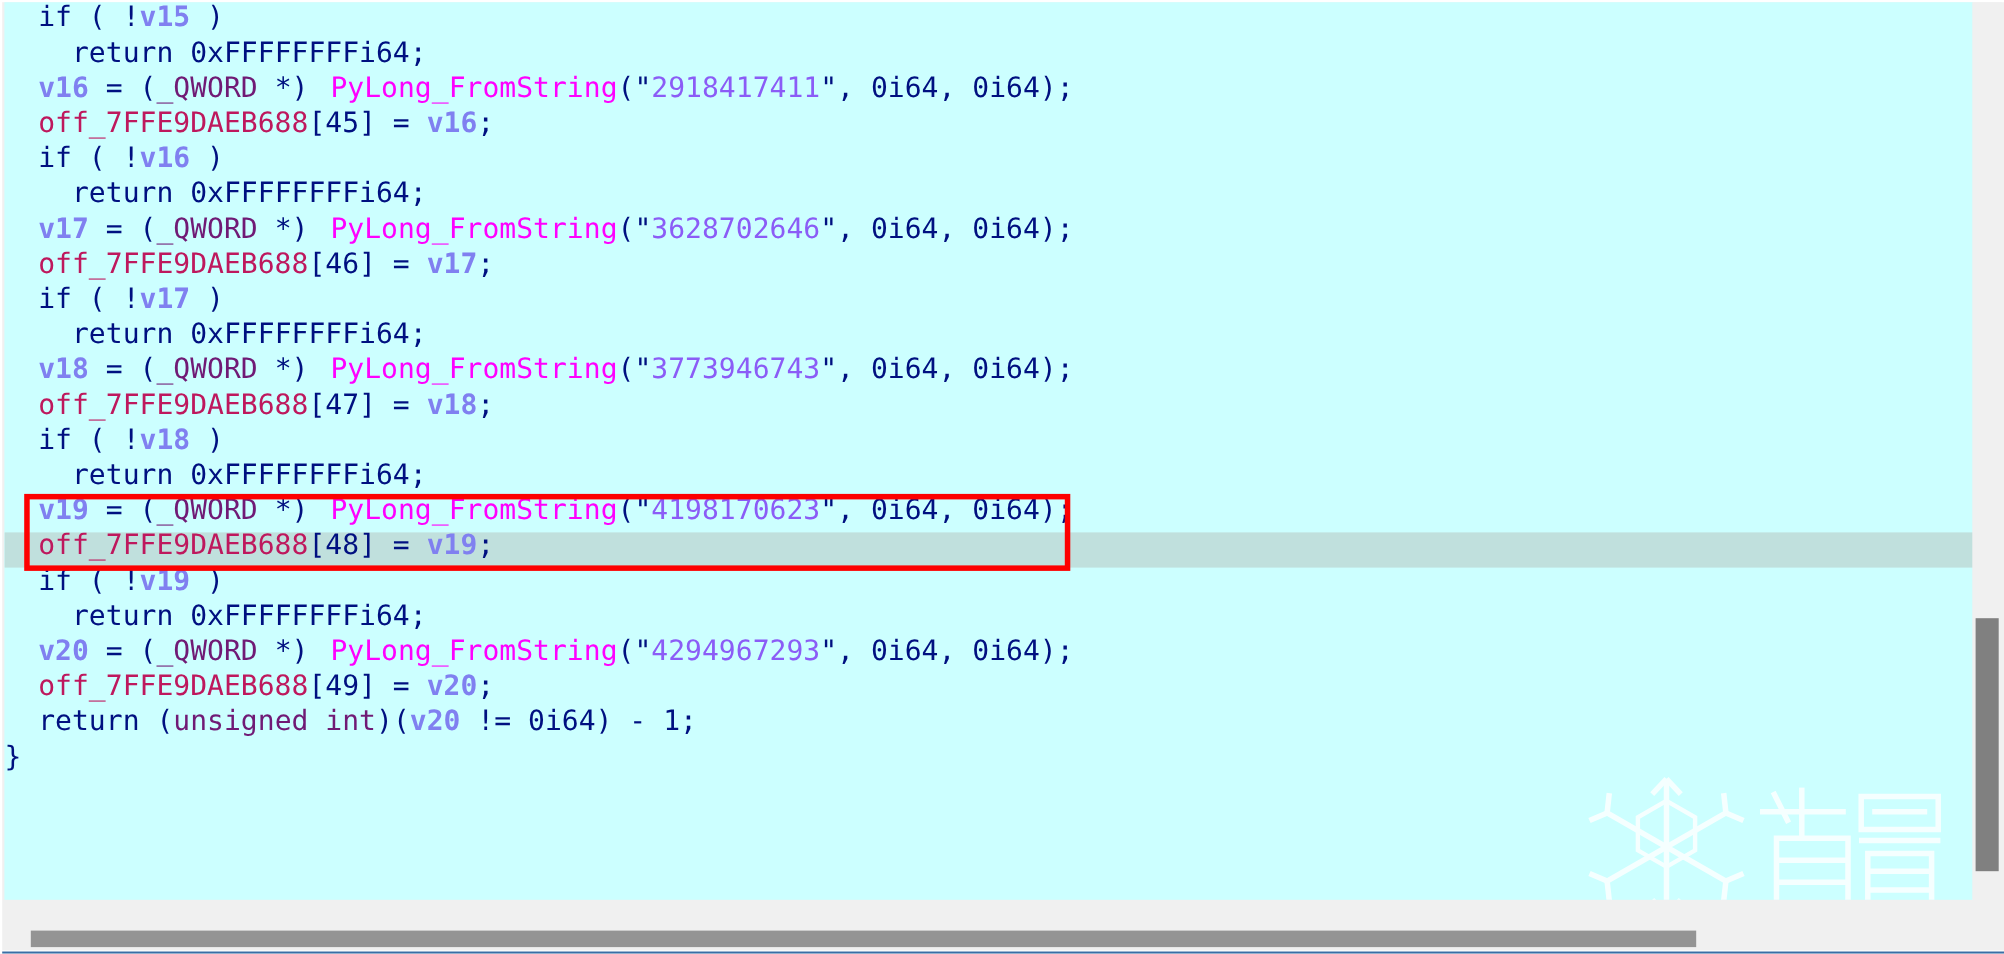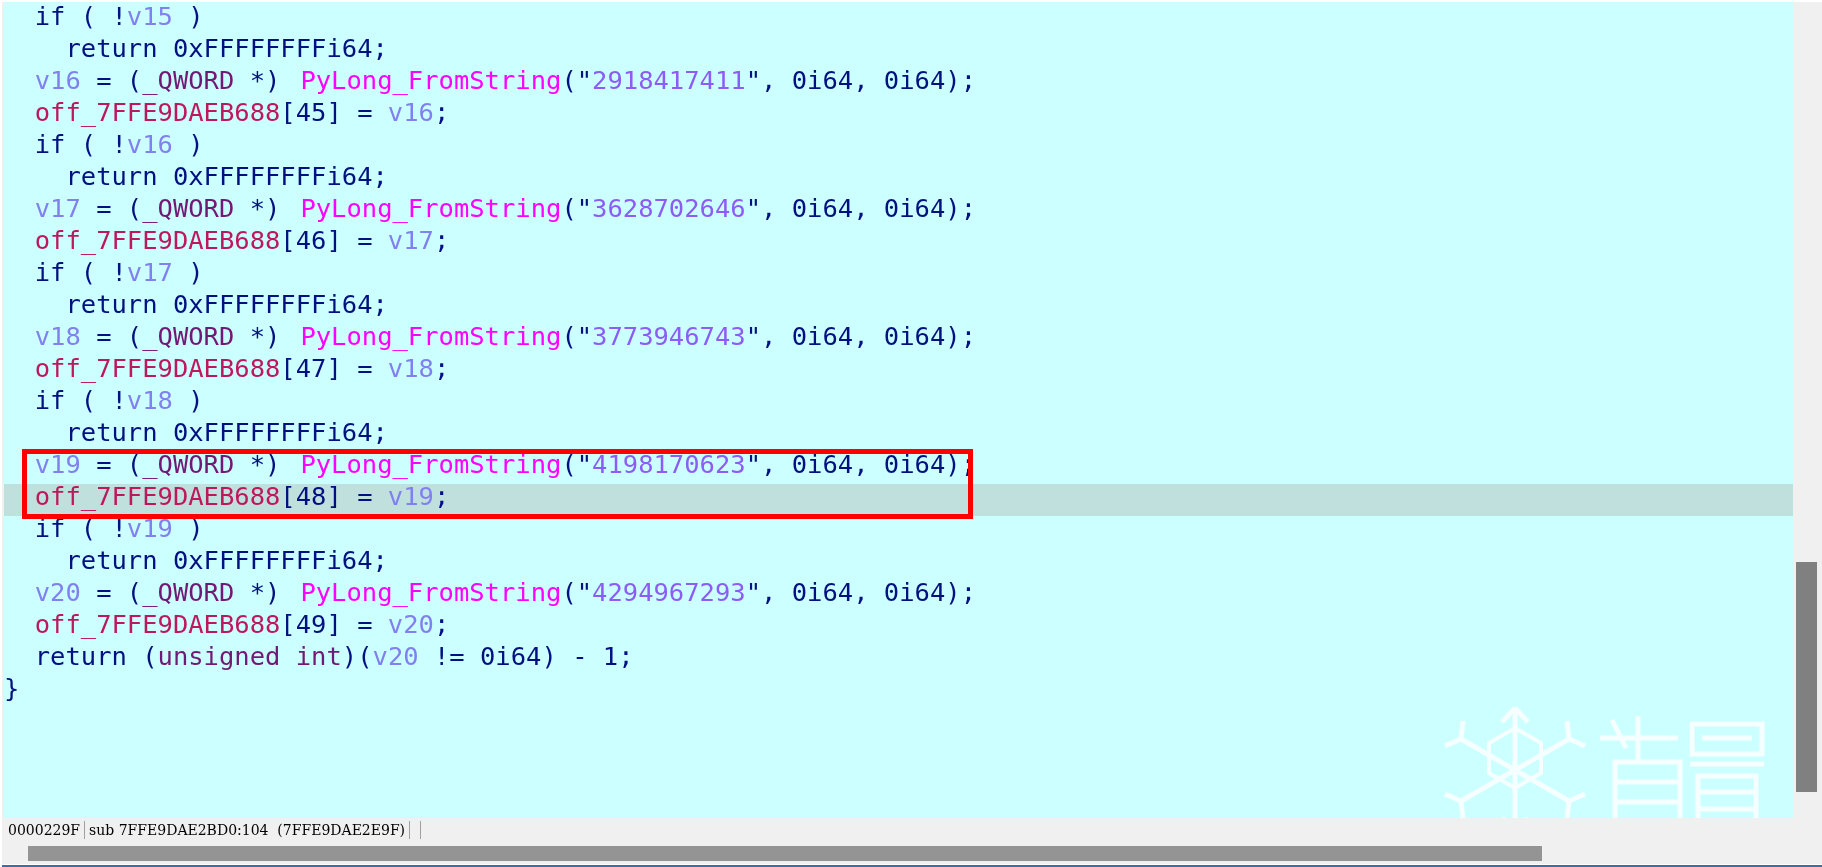--- a/index.html
+++ b/index.html
@@ -84,21 +84,21 @@
     height: 32px;
     padding-left: 0px;
     position: relative;
   }
 
   
   .k  { color: #001080; }            
   .t  { color: #701a75; }            
   .fn { color: #ff00ff; margin-left: 20px; }            
   .st { color: #8b5cf6; }            
-  .lv { color: #8080f0; }            
+  .lv { color: #8080f0; font-weight: bold; }            
   .gv { color: #be185d; }            
 
   
   #vscrollbar {
     position: absolute;
     right: 2px;
     top: 0px;
     width: 27px;
     height: 816px;
     background: #f0f0f0;
@@ -214,25 +214,20 @@
         </g>
       </svg>
     </div>
 
   </div>
 
   <div id="vscrollbar">
     <div id="vscroll-thumb"></div>
   </div>
 
-  <div id="status-bar">
-    <div class="sb-cell first">0000229F</div>
-    <div class="sb-cell">sub 7FFE9DAE2BD0:104  (7FFE9DAE2E9F)</div>
-    <div class="sb-spacer"></div>
-  </div>
 
   <div id="hscroll-track">
     <div id="hscroll-thumb"></div>
   </div>
 
   <div id="bottom-border"></div>
 
 </div>
 
 </body></html>

